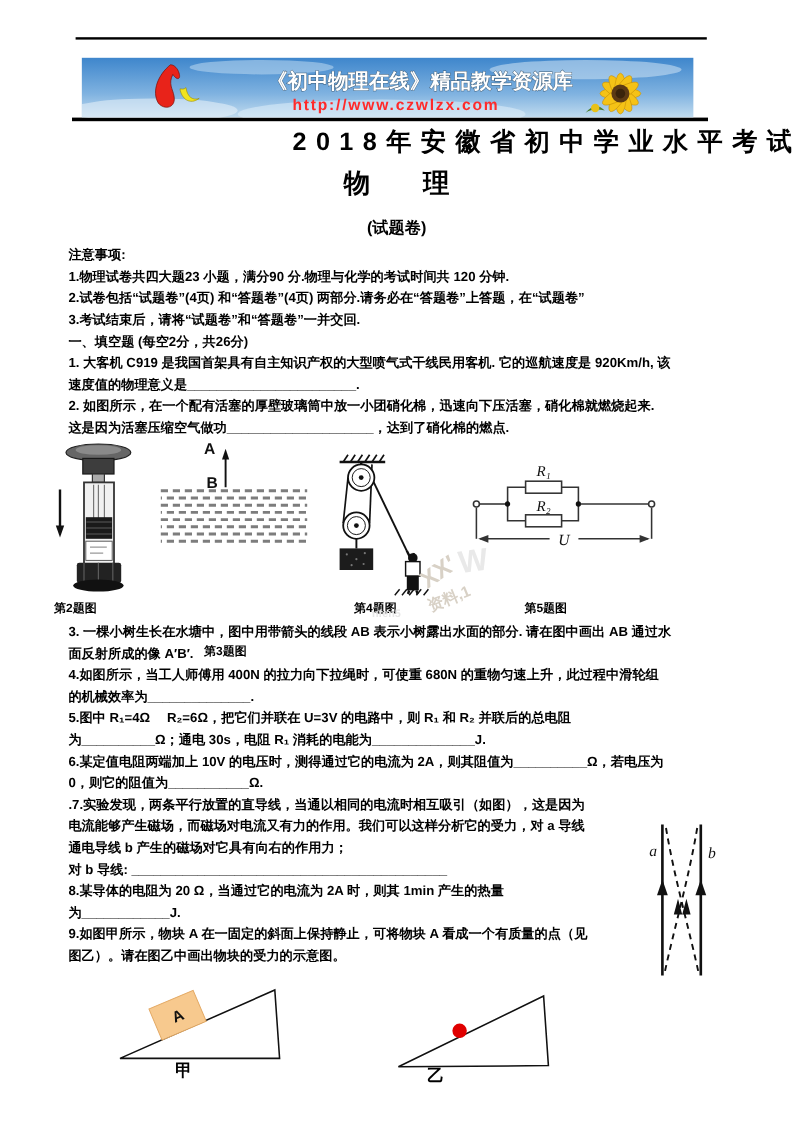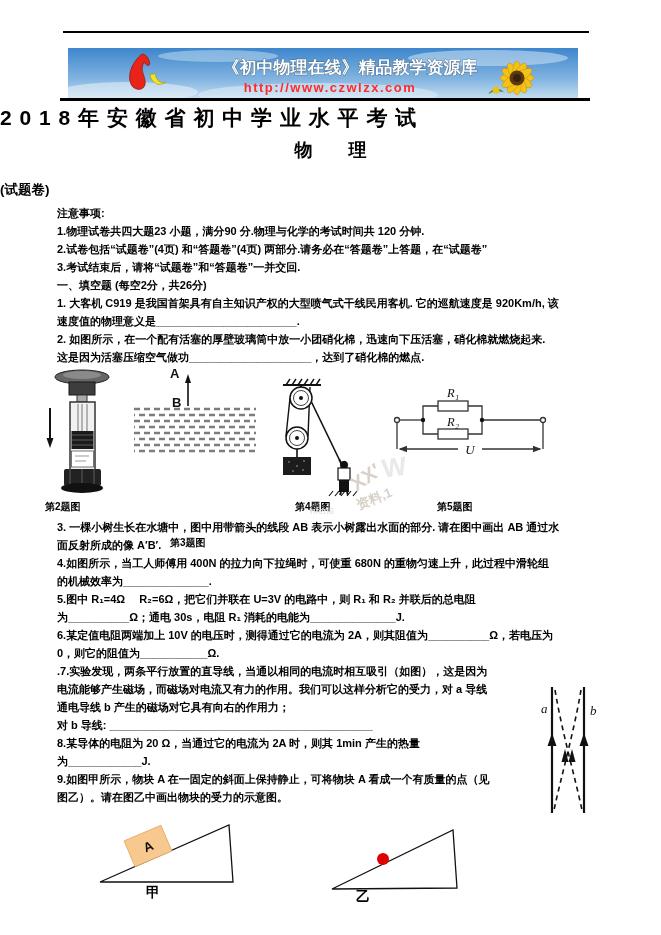--- a/index.html
+++ b/index.html
@@ -1,24 +1,24 @@
 <!DOCTYPE html>
 <html><head>
 <meta charset="utf-8">
 <style>
   html,body{margin:0;padding:0;background:#888;}
   .page{position:relative;width:661px;height:935px;background:#ffffff;margin:0 auto;
         font-family:"Liberation Sans", sans-serif;color:#000;overflow:hidden;}
   .rule{position:absolute;background:#000;}
   .banner{position:absolute;left:68px;top:48px;width:510px;height:50px;}
-  .exam-title{position:absolute;top:104px;left:0;width:661px;text-align:left;
+  .exam-title{position:absolute;top:104px;left:0;width:661px;text-align:right;
         font-size:21px;font-weight:bold;letter-spacing:1px;white-space:pre;}
   .subject{position:absolute;top:138px;left:0;width:661px;text-align:center;
-        font-size:18px;font-weight:bold;white-space:pre;}
-  .papertype{position:absolute;top:181px;left:0;width:661px;text-align:left;
+        font-size:22px;font-weight:bold;white-space:pre;}
+  .papertype{position:absolute;top:181px;left:0;width:661px;text-align:center;
         font-size:13.5px;font-weight:bold;}
   .content{position:absolute;left:57px;top:204px;width:560px;}
   .line{font-size:11px;line-height:18px;font-weight:bold;white-space:nowrap;}
   .figrow{position:relative;height:152px;width:604px;margin-left:-15px;}
   .fig{position:absolute;}
   .figcap{position:absolute;font-size:10px;font-weight:bold;white-space:nowrap;}
   .q3sp{}
   .abs{position:absolute;}
   .bigcap{font-size:14px;font-weight:bold;}
   .wm{position:absolute;color:#d8d1c6;font-weight:bold;pointer-events:none;}

